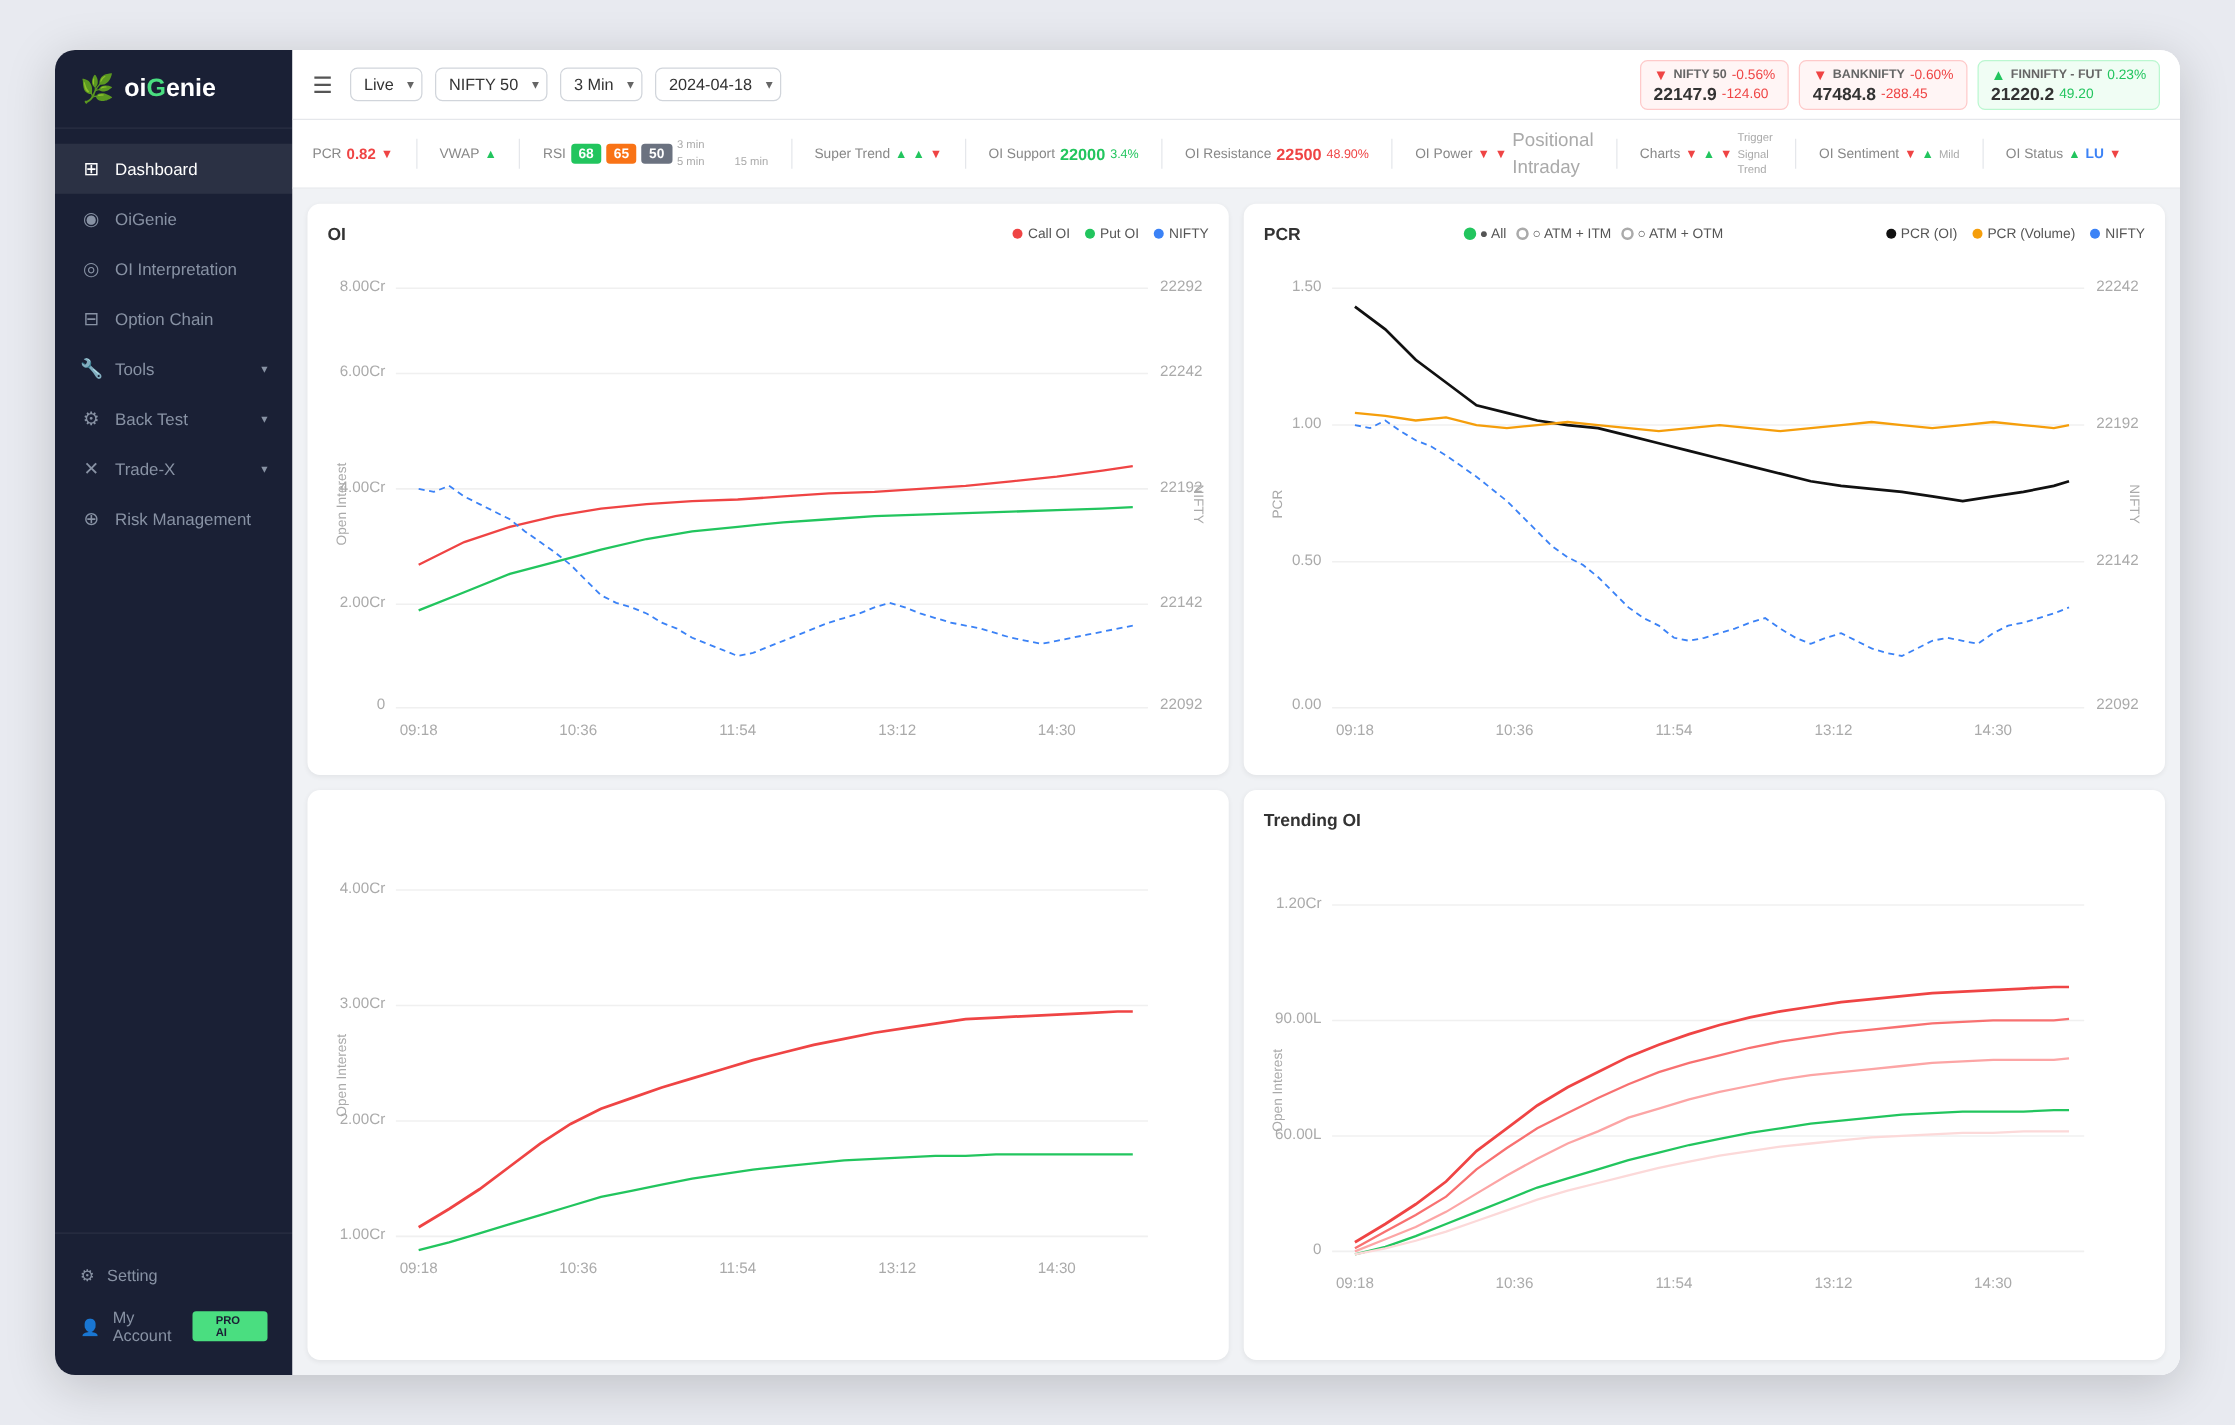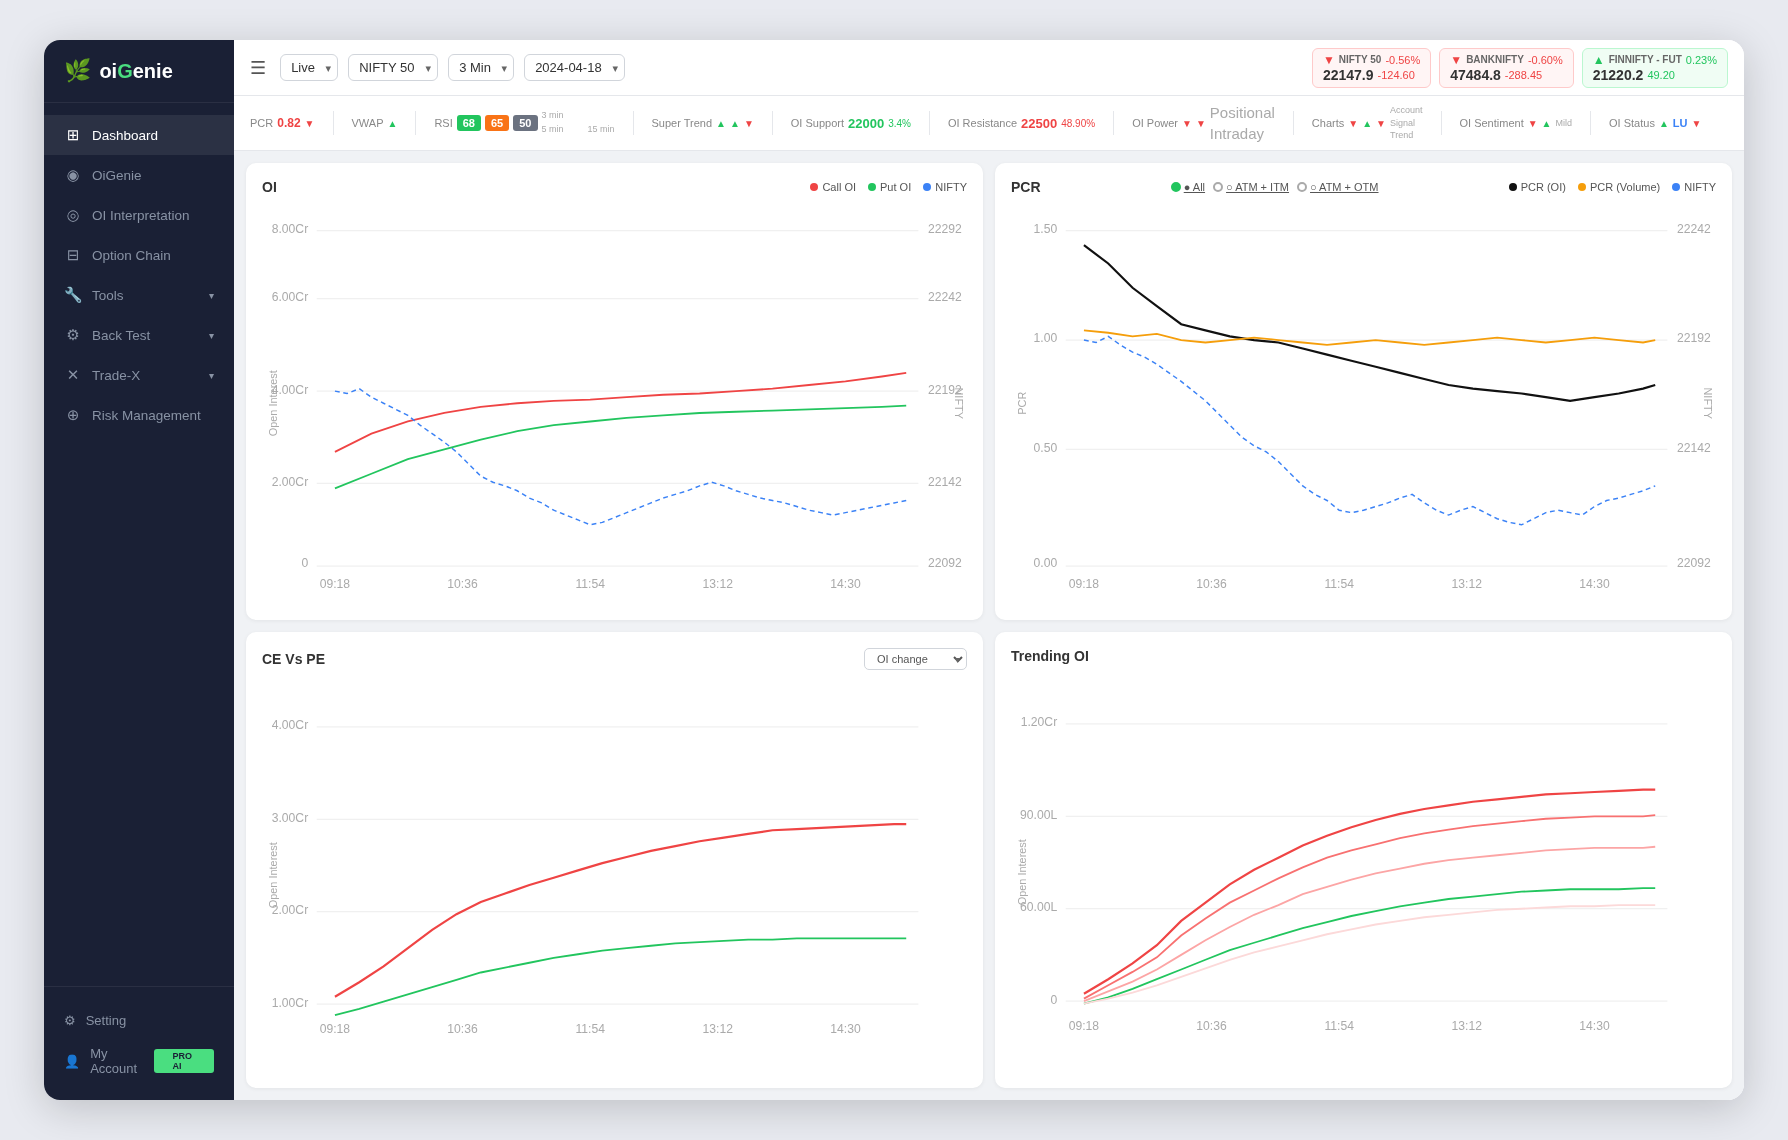--- a/index.html
+++ b/index.html
@@ -62,21 +62,21 @@
     .chart-card { background: #fff; border-radius: 10px; padding: 16px; display: flex; flex-direction: column; box-shadow: 0 1px 4px rgba(0,0,0,0.06); }
     .chart-header { display: flex; align-items: center; justify-content: space-between; margin-bottom: 8px; }
     .chart-title { font-size: 14px; font-weight: 700; color: #333; }
     .chart-legend { display: flex; align-items: center; gap: 12px; }
     .legend-item { display: flex; align-items: center; gap: 4px; font-size: 11px; color: #555; }
     .legend-dot { width: 8px; height: 8px; border-radius: 50%; }
     .chart-body { flex: 1; position: relative; }
     svg.chart-svg { width: 100%; height: 100%; overflow: visible; }
     
     .pcr-options { display: flex; align-items: center; gap: 8px; font-size: 11px; color: #555; }
-    .pcr-opt { display: flex; align-items: center; gap: 3px; text-decoration: underline; }
+    .pcr-opt { display: flex; align-items: center; gap: 3px; }
     .radio-dot { width: 10px; height: 10px; border-radius: 50%; border: 2px solid #aaa; }
     .radio-dot.selected { border-color: #22c55e; background: #22c55e; }
     
     .ce-pe-select { border: 1px solid #d1d5db; border-radius: 5px; padding: 3px 22px 3px 8px; font-size: 11px; color: #555; background: #fff; cursor: pointer; }
     .select-small-wrapper { position: relative; display: inline-block; }
     .select-small-wrapper::after { content: '▾'; position: absolute; right: 7px; top: 50%; transform: translateY(-50%); pointer-events: none; font-size: 10px; color: #666; }
   </style>
 </head>
 <body>
 
@@ -254,21 +254,21 @@
           <span>Intraday</span>
         </div>
       </div>
       <div class="ind-separator"></div>
       <div class="ind-item">
         <span class="ind-label">Charts</span>
         <span class="ind-arrow" style="color:#ef4444">▼</span>
         <span class="ind-arrow" style="color:#22c55e">▲</span>
         <span class="ind-arrow" style="color:#ef4444">▼</span>
         <div style="display:flex;flex-direction:column;font-size:9px;color:#aaa;line-height:1.4">
-          <span>Account</span>
+          <span>Trigger</span>
           <span>Signal</span>
           <span>Trend</span>
         </div>
       </div>
       <div class="ind-separator"></div>
       <div class="ind-item">
         <span class="ind-label">OI Sentiment</span>
         <span class="ind-arrow" style="color:#ef4444">▼</span>
         <span class="ind-arrow" style="color:#22c55e">▲</span>
         <div style="font-size:9px;color:#aaa">Mild</div>
@@ -398,28 +398,20 @@
             <polyline fill="none" stroke="#111" stroke-width="1.8" points="60,30 80,45 100,65 120,80 140,95 160,100 180,105 200,108 220,110 240,115 260,120 280,125 300,130 320,135 340,140 360,145 380,148 400,150 420,152 440,155 460,158 480,155 500,152 520,148 530,145"></polyline>
 
             <polyline fill="none" stroke="#f59e0b" stroke-width="1.5" points="60,100 80,102 100,105 120,103 140,108 160,110 180,108 200,106 220,108 240,110 260,112 280,110 300,108 320,110 340,112 360,110 380,108 400,106 420,108 440,110 460,108 480,106 500,108 520,110 530,108"></polyline>
 
             <polyline fill="none" stroke="#3b82f6" stroke-width="1.2" stroke-dasharray="4,3" points="60,108 70,110 80,105 90,112 100,118 110,122 120,128 130,135 140,142 150,150 160,158 170,168 180,178 190,188 200,195 210,200 220,208 230,218 240,228 250,235 260,240 270,248 280,250 290,248 300,245 310,242 320,238 330,235 340,242 350,248 360,252 370,248 380,245 390,250 400,255 410,258 420,260 430,255 440,250 450,248 460,250 470,252 480,245 490,240 500,238 510,235 520,232 530,228"></polyline>
           </svg>
         </div>
       </div>
 
       <div class="chart-card">
-        <div class="chart-header">
-          <span class="chart-title">CE Vs PE</span>
-          <div class="select-small-wrapper">
-            <select class="ce-pe-select">
-              <option>OI change</option>
-            </select>
-          </div>
-        </div>
         <div class="chart-body">
           <svg class="chart-svg" viewBox="0 0 580 280">
             <text x="38" y="20" font-size="10" fill="#aaa" text-anchor="end">4.00Cr</text>
             <text x="38" y="96" font-size="10" fill="#aaa" text-anchor="end">3.00Cr</text>
             <text x="38" y="172" font-size="10" fill="#aaa" text-anchor="end">2.00Cr</text>
             <text x="38" y="248" font-size="10" fill="#aaa" text-anchor="end">1.00Cr</text>
             <line x1="45" y1="18" x2="540" y2="18" stroke="#f0f0f0" stroke-width="1"></line>
             <line x1="45" y1="94" x2="540" y2="94" stroke="#f0f0f0" stroke-width="1"></line>
             <line x1="45" y1="170" x2="540" y2="170" stroke="#f0f0f0" stroke-width="1"></line>
             <line x1="45" y1="246" x2="540" y2="246" stroke="#f0f0f0" stroke-width="1"></line>

